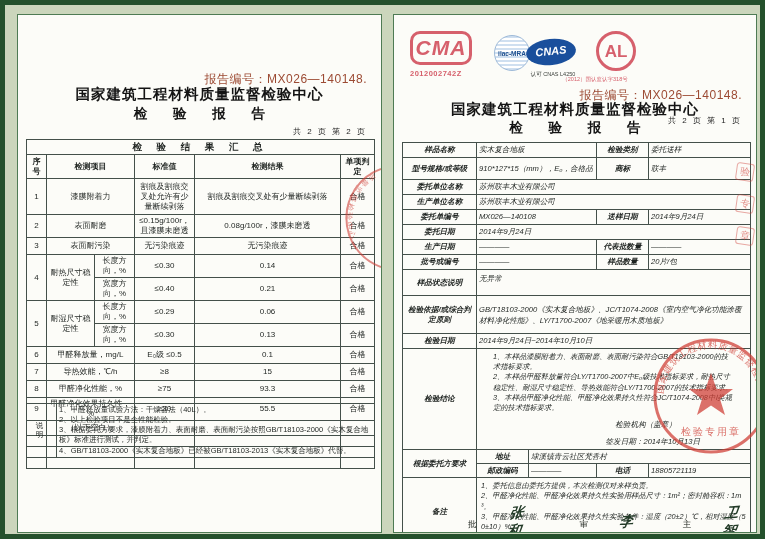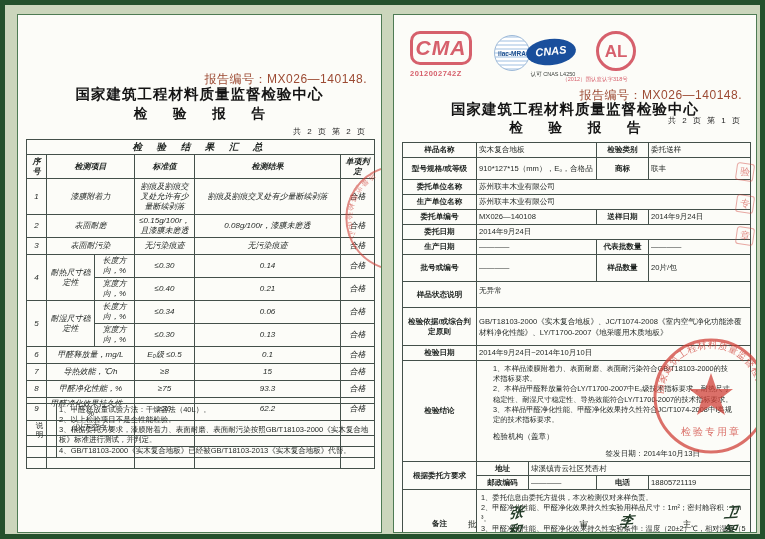--- a/index.html
+++ b/index.html
@@ -15,42 +15,42 @@
   .doc-title { position:absolute; left:0; right:0; text-align:center; font-size:13.5px; font-weight:bold; color:#141414; letter-spacing:11px; text-indent:11px; }
   .page-no { position:absolute; right:14px; font-size:8px; color:#222; letter-spacing:2px; }
 
   table { border-collapse:collapse; table-layout:fixed; }
   td { border:1px solid #44504a; font-size:8px; color:#1e2320; text-align:center; vertical-align:middle; padding:1px 2px; line-height:1.25; word-break:break-all; }
   .tbl-title td { font-size:9.5px; font-weight:bold; letter-spacing:6px; height:15px; }
   .hdr td { font-weight:bold; height:24px; }
   .txt-left { text-align:left; }
 
   
-  .results { position:absolute; top:124px; left:8px; width:348px;font-style:italic; }
+  .results { position:absolute; top:124px; left:8px; width:348px; }
   .notes-tbl { position:absolute; top:388px; left:8px; width:348px; }
   .notes-tbl td { font-size:7.5px; }
   .notes-label { font-size:8.5px; letter-spacing:4px; }
   .note-line { display:block; text-align:left; line-height:1.35; }
 
   
   .logos { position:absolute; top:14px; left:16px; height:58px; }
   .cma-box { position:absolute; left:0; top:2px; width:62px; height:34px; border:3px solid #d6606c; border-radius:10px; color:#d6606c; font-size:21px; font-weight:bold; font-style:italic; text-align:center; line-height:28px; letter-spacing:1px; }
   .cma-no { position:absolute; left:0; top:40px; width:66px; font-size:7.5px; color:#d6606c; font-weight:bold; letter-spacing:0.5px; }
   .ilac-circle { position:absolute; left:84px; top:6px; width:36px; height:36px; border-radius:50%; border:1px solid #9db9d8; background:repeating-linear-gradient(0deg,#cfdff0 0 2px,#ffffff 2px 4px); color:#1d4f8f; font-size:6.5px; font-weight:bold; display:flex; align-items:center; justify-content:center; }
   .cnas-ellipse { position:absolute; left:116px; top:10px; width:50px; height:26px; background:#1a4f9c; border-radius:50%; transform:rotate(-6deg); color:#fff; font-size:11px; font-weight:bold; font-style:italic; text-align:center; line-height:25px; }
   .cnas-no { position:absolute; left:116px; top:42px; width:54px; font-size:5.5px; color:#3a3f3a; text-align:center; }
   .al-circle { position:absolute; left:186px; top:2px; width:40px; height:40px; border:3px solid #d6606c; border-radius:50%; color:#d6606c; font-size:17px; font-weight:bold; text-align:center; line-height:35px; }
   .al-no { position:absolute; left:130px; top:47px; width:110px; font-size:5.5px; color:#d6606c; text-align:center; }
 
   .info { position:absolute; top:127px; left:8px; width:348px; }
-  .info td { font-size:7.6px; }
+  .info td { font-size:7.6px;font-style:italic; }
   .info .lbl { font-weight:bold; background:#fcfcf8; }
   .tall-cell { vertical-align:middle; }
   .con-line { display:block; text-align:left; line-height:1.4; font-size:7.3px; }
-  .agency-line { display:block; text-align:left; padding-right:58px; margin-top:7px; font-size:7.6px; }
+  .agency-line { display:block; text-align:right; padding-right:58px; margin-top:7px; font-size:7.6px; }
   .issue-line { display:block; text-align:right; padding-right:34px; margin-top:7px; font-size:7.6px; }
 
   .signoff { position:absolute; top:489px; left:30px; right:10px; display:flex; gap:48px; font-size:8.5px; color:#20261f; align-items:center;margin-left:44px; }
   .sig-name { font-family:"DejaVu Serif", serif; font-style:italic; font-weight:bold; font-size:14px; color:#233b28; transform:rotate(-4deg) skewX(-12deg); letter-spacing:1px; }
 
   .seal-big { position:absolute; left:256px; top:320px; width:122px; height:122px; opacity:0.82; pointer-events:none; }
   .edge-seal-left { position:absolute; right:-4px; top:148px; width:40px; height:110px; opacity:0.6; pointer-events:none; }
   .edge-frag { position:absolute; right:2px; width:18px; height:18px; border:1px solid rgba(206,60,52,0.55); border-radius:3px; color:rgba(206,60,52,0.7); font-size:10px; text-align:center; line-height:16px; opacity:0.8; transform:rotate(8deg); pointer-events:none; }
 </style>
 </head>
@@ -116,21 +116,21 @@
       <tr style="height:17px;">
         <td>宽度方向，%</td>
         <td>≤0.40</td>
         <td>0.21</td>
         <td>合格</td>
       </tr>
       <tr style="height:17px;">
         <td rowspan="2">5</td>
         <td rowspan="2">耐湿尺寸稳定性</td>
         <td>长度方向，%</td>
-        <td>≤0.34</td>
+        <td>≤0.29</td>
         <td>0.06</td>
         <td>合格</td>
       </tr>
       <tr style="height:17px;">
         <td>宽度方向，%</td>
         <td>≤0.30</td>
         <td>0.13</td>
         <td>合格</td>
       </tr>
       <tr style="height:17px;">
@@ -151,21 +151,21 @@
         <td>8</td>
         <td colspan="2">甲醛净化性能，%</td>
         <td>≥75</td>
         <td>93.3</td>
         <td>合格</td>
       </tr>
       <tr style="height:17px;">
         <td>9</td>
         <td colspan="2">甲醛净化效果持久性，%</td>
         <td>≥30</td>
-        <td>62.2</td>
+        <td>55.5</td>
         <td>合格</td>
       </tr>
       <tr style="height:15px;">
         <td></td>
         <td colspan="2">（以下空白）</td>
         <td></td>
         <td></td>
         <td></td>
       </tr>
       <tr style="height:11px;">
@@ -275,21 +275,21 @@
       <tr style="height:15px;">
         <td class="lbl">委托日期</td>
         <td colspan="4" class="txt-left">2014年9月24日</td>
       </tr>
       <tr style="height:15px;">
         <td class="lbl">生产日期</td>
         <td colspan="2" class="txt-left">————</td>
         <td class="lbl">代表批数量</td>
         <td class="txt-left">————</td>
       </tr>
-      <tr style="height:27px;">
+      <tr style="height:15px;">
         <td class="lbl">批号或编号</td>
         <td colspan="2" class="txt-left">————</td>
         <td class="lbl">样品数量</td>
         <td class="txt-left">20片/包</td>
       </tr>
       <tr style="height:26px;">
         <td class="lbl tall-cell">样品状态说明</td>
         <td colspan="4" class="txt-left" style="vertical-align:top; padding-top:4px;">无异常</td>
       </tr>
       <tr style="height:38px;">

